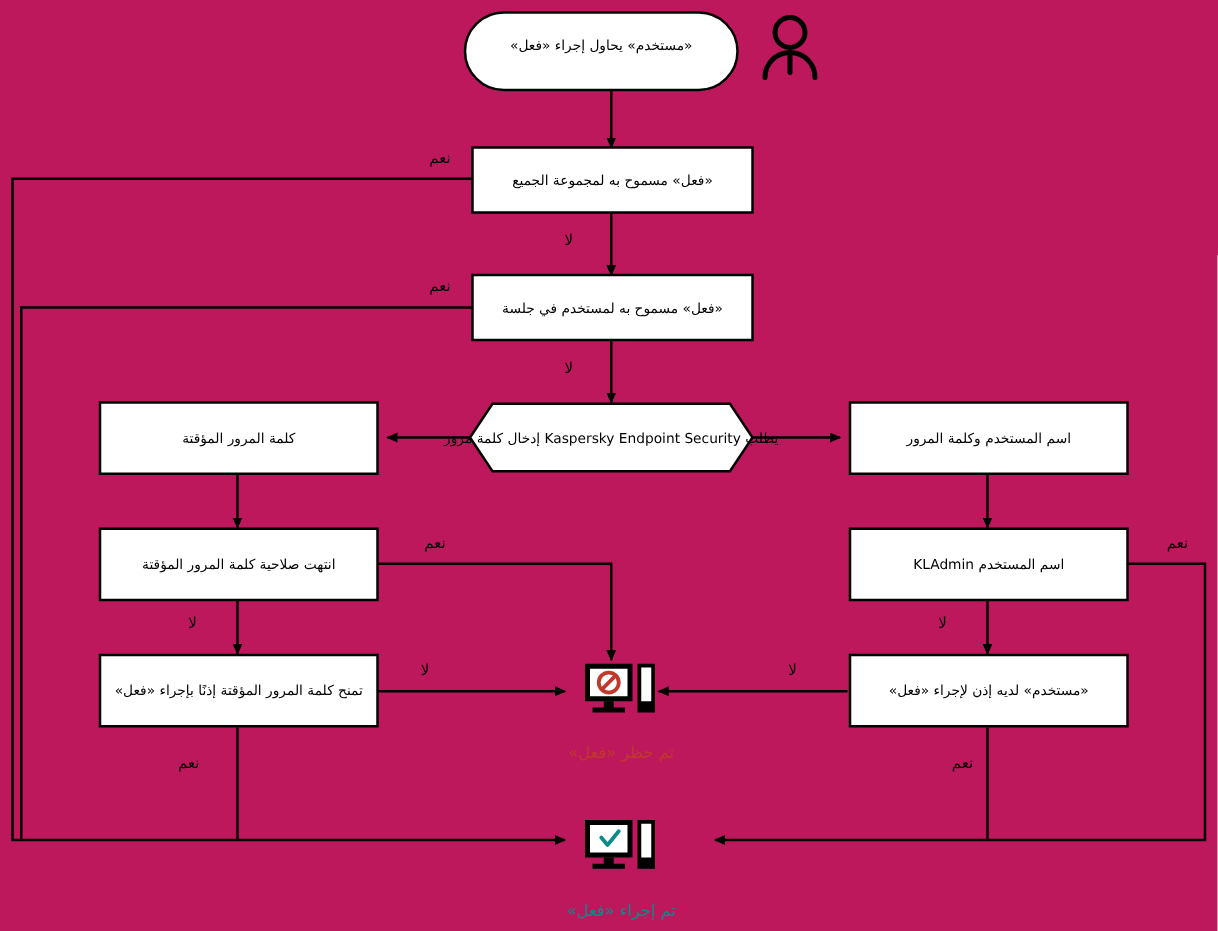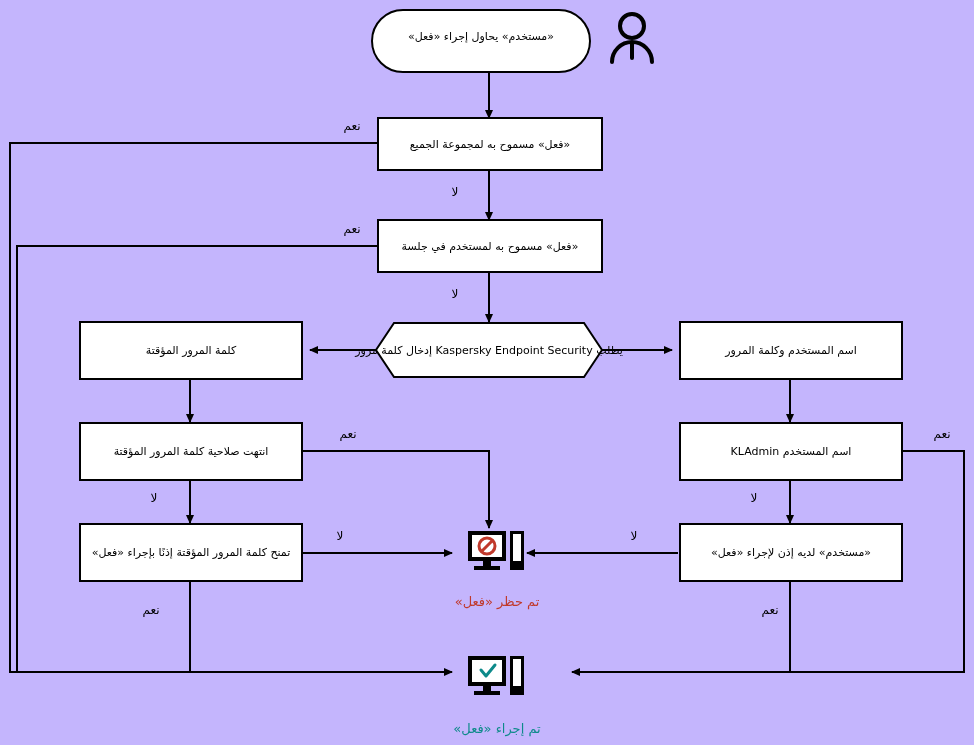--- a/index.html
+++ b/index.html
@@ -4,21 +4,21 @@
 <style>
   html, body {
     margin: 0;
     padding: 0;
     background: #ffffff;
   }
   #canvas {
     position: relative;
     width: 974px;
     height: 745px;
-    background: #c4b5fd;
+    background: #be185d;
     overflow: hidden;
     font-family: "DejaVu Sans", "Liberation Sans", sans-serif;
   }
   svg.diagram {
     position: absolute;
     top: 0;
     left: 0;
     width: 974px;
     height: 745px;
   }

